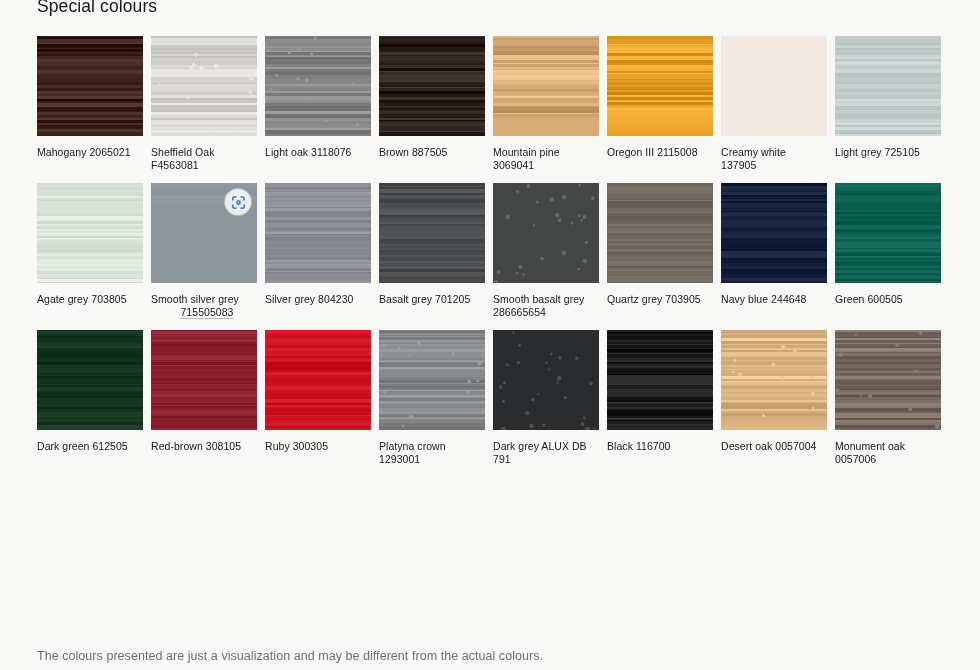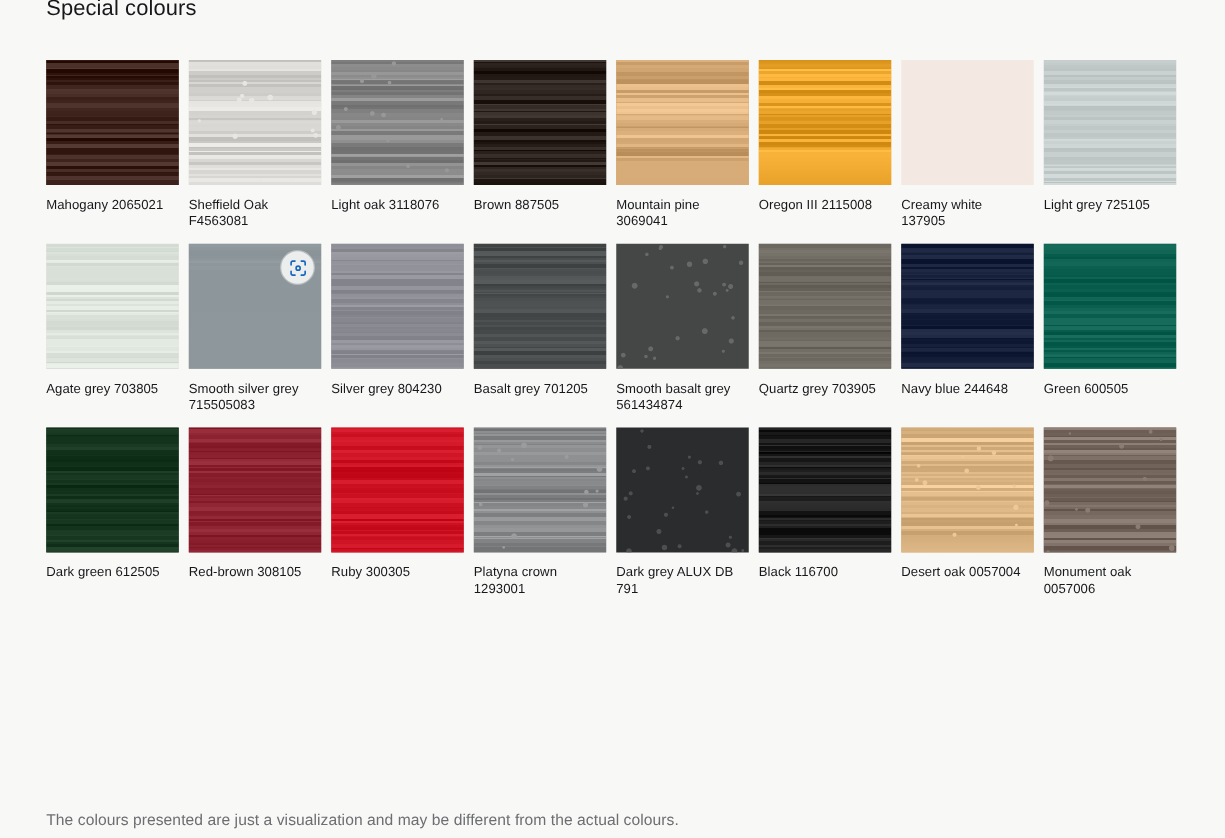--- a/index.html
+++ b/index.html
@@ -36,21 +36,21 @@
     color: #17181a;
     line-height: 20px;
     margin: 0;
     white-space: nowrap;
   }
 
   
   .swatch-grid {
     position: absolute;
     left: 37px;
-    top: 48px;
+    top: 36px;
     width: 910px;
     display: grid;
     grid-template-columns: repeat(8, 106px);
     column-gap: 8px;
     row-gap: 0;
   }
 
   .swatch-cell {
     width: 106px;
     height: 147px;
@@ -78,22 +78,24 @@
     top: 110px;
     width: 112px;
     font-size: 10.5px;
     line-height: 12.5px;
     font-weight: 400;
     letter-spacing: 0.05px;
     color: #17181a;
   }
   .swatch-label .ln { display: block; }
   .swatch-label .ln.underlined {
+    text-decoration: underline;
     text-decoration-color: #b7b7b7;
     text-underline-offset: 2px;
+    text-align: center;
   }
 
   
   .zoom-badge {
     position: absolute;
     top: 6px;
     right: 6px;
     width: 26px;
     height: 26px;
     border-radius: 50%;
@@ -233,21 +235,21 @@
         <div class="swatch-label">
           <span class="ln">Basalt grey 701205</span>
         </div>
       </div>
       <div class="swatch-cell">
         <div class="swatch-chip" style="background-color: rgb(68, 71, 70);">
           <div class="grain" style="background-image: radial-gradient(circle at 86.8% 77.8%, rgb(102, 105, 104) 0px, rgb(102, 105, 104) 1.67px, rgba(0, 0, 0, 0) 2.37px), radial-gradient(circle at 66.8% 69.9%, rgb(102, 105, 104) 0px, rgb(102, 105, 104) 1.97px, rgba(0, 0, 0, 0) 2.67px), radial-gradient(circle at 26% 84.1%, rgb(102, 105, 104) 0px, rgb(102, 105, 104) 1.59px, rgba(0, 0, 0, 0) 2.29px), radial-gradient(circle at 81.4% 32.7%, rgb(102, 105, 104) 0px, rgb(102, 105, 104) 1.12px, rgba(0, 0, 0, 0) 1.82px), radial-gradient(circle at 60.7% 32.1%, rgb(102, 105, 104) 0px, rgb(102, 105, 104) 1.68px, rgba(0, 0, 0, 0) 2.38px), radial-gradient(circle at 62.8% 37.3%, rgb(102, 105, 104) 0px, rgb(102, 105, 104) 1.39px, rgba(0, 0, 0, 0) 2.09px), radial-gradient(circle at 74.4% 40%, rgb(102, 105, 104) 0px, rgb(102, 105, 104) 1.2px, rgba(0, 0, 0, 0) 1.9px), radial-gradient(circle at 67.2% 14.1%, rgb(102, 105, 104) 0px, rgb(102, 105, 104) 1.82px, rgba(0, 0, 0, 0) 2.52px), radial-gradient(circle at 13.9% 33.6%, rgb(102, 105, 104) 0px, rgb(102, 105, 104) 1.97px, rgba(0, 0, 0, 0) 2.67px), radial-gradient(circle at 88.1% 59.3%, rgb(102, 105, 104) 0px, rgb(102, 105, 104) 1.04px, rgba(0, 0, 0, 0) 1.74px), radial-gradient(circle at 46.3% 75.6%, rgb(102, 105, 104) 0px, rgb(102, 105, 104) 1.34px, rgba(0, 0, 0, 0) 2.04px), radial-gradient(circle at 81.8% 2.3%, rgb(102, 105, 104) 0px, rgb(102, 105, 104) 1px, rgba(0, 0, 0, 0) 1.7px), radial-gradient(circle at 33.2% 3.8%, rgb(102, 105, 104) 0px, rgb(102, 105, 104) 0.93px, rgba(0, 0, 0, 0) 1.63px), radial-gradient(circle at 38.6% 42.5%, rgb(102, 105, 104) 0px, rgb(102, 105, 104) 0.87px, rgba(0, 0, 0, 0) 1.57px), radial-gradient(circle at 86.3% 34.2%, rgb(102, 105, 104) 0px, rgb(102, 105, 104) 1.62px, rgba(0, 0, 0, 0) 2.32px), radial-gradient(circle at 33.8% 2.6%, rgb(102, 105, 104) 0px, rgb(102, 105, 104) 1.22px, rgba(0, 0, 0, 0) 1.92px), radial-gradient(circle at 80.8% 86%, rgb(102, 105, 104) 0px, rgb(102, 105, 104) 0.84px, rgba(0, 0, 0, 0) 1.54px), radial-gradient(circle at 42% 19.1%, rgb(102, 105, 104) 0px, rgb(102, 105, 104) 1.15px, rgba(0, 0, 0, 0) 1.85px), radial-gradient(circle at 94.2% 15.2%, rgb(102, 105, 104) 0px, rgb(102, 105, 104) 1.39px, rgba(0, 0, 0, 0) 2.09px), radial-gradient(circle at 23.1% 8.5%, rgb(102, 105, 104) 0px, rgb(102, 105, 104) 1.04px, rgba(0, 0, 0, 0) 1.74px), radial-gradient(circle at 3% 99.4%, rgb(102, 105, 104) 0px, rgb(102, 105, 104) 1.91px, rgba(0, 0, 0, 0) 2.61px), radial-gradient(circle at 5.3% 89.1%, rgb(102, 105, 104) 0px, rgb(102, 105, 104) 1.5px, rgba(0, 0, 0, 0) 2.2px), radial-gradient(circle at 83.7% 37.3%, rgb(102, 105, 104) 0px, rgb(102, 105, 104) 0.81px, rgba(0, 0, 0, 0) 1.51px), radial-gradient(circle at 22.4% 90.2%, rgb(102, 105, 104) 0px, rgb(102, 105, 104) 1.02px, rgba(0, 0, 0, 0) 1.72px), radial-gradient(circle at 55.3% 16.4%, rgb(102, 105, 104) 0px, rgb(102, 105, 104) 1.81px, rgba(0, 0, 0, 0) 2.51px), radial-gradient(circle at 28.9% 91.6%, rgb(102, 105, 104) 0px, rgb(102, 105, 104) 0.97px, rgba(0, 0, 0, 0) 1.67px);"></div>
         </div>
         <div class="swatch-label">
           <span class="ln">Smooth basalt grey</span>
-          <span class="ln">561434874</span>
+          <span class="ln">286665654</span>
         </div>
       </div>
       <div class="swatch-cell">
         <div class="swatch-chip" style="background-color: rgb(110, 106, 98);">
           <div class="grain" style="background-image: linear-gradient(rgb(108, 104, 96) 0%, rgb(108, 104, 96) 3.02%, rgb(116, 112, 104) 3.02%, rgb(116, 112, 104) 4.66%, rgb(122, 118, 110) 4.66%, rgb(122, 118, 110) 7.03%, rgb(118, 114, 106) 7.03%, rgb(118, 114, 106) 9.73%, rgb(114, 110, 102) 9.73%, rgb(114, 110, 102) 10.47%, rgb(114, 110, 102) 10.47%, rgb(114, 110, 102) 11.8%, rgb(99, 95, 87) 11.8%, rgb(99, 95, 87) 12.45%, rgb(105, 101, 93) 12.45%, rgb(105, 101, 93) 13.41%, rgb(111, 107, 99) 13.41%, rgb(111, 107, 99) 14.54%, rgb(116, 112, 104) 14.54%, rgb(116, 112, 104) 15.17%, rgb(102, 98, 90) 15.17%, rgb(102, 98, 90) 17.07%, rgb(124, 120, 112) 17.07%, rgb(124, 120, 112) 18.31%, rgb(98, 94, 86) 18.31%, rgb(98, 94, 86) 21.34%, rgb(103, 99, 91) 21.34%, rgb(103, 99, 91) 22.58%, rgb(97, 93, 85) 22.58%, rgb(97, 93, 85) 25.49%, rgb(113, 109, 101) 25.49%, rgb(113, 109, 101) 26.86%, rgb(115, 111, 103) 26.86%, rgb(115, 111, 103) 29.78%, rgb(112, 108, 100) 29.78%, rgb(112, 108, 100) 30.52%, rgb(97, 93, 85) 30.52%, rgb(97, 93, 85) 31.63%, rgb(110, 106, 98) 31.63%, rgb(110, 106, 98) 32.91%, rgb(96, 92, 84) 32.91%, rgb(96, 92, 84) 35.39%, rgb(101, 97, 89) 35.39%, rgb(101, 97, 89) 37.58%, rgb(122, 118, 110) 37.58%, rgb(122, 118, 110) 38.45%, rgb(108, 104, 96) 38.45%, rgb(108, 104, 96) 41.5%, rgb(118, 114, 106) 41.5%, rgb(118, 114, 106) 43.13%, rgb(112, 108, 100) 43.13%, rgb(112, 108, 100) 43.85%, rgb(107, 103, 95) 43.85%, rgb(107, 103, 95) 44.78%, rgb(116, 112, 104) 44.78%, rgb(116, 112, 104) 47.88%, rgb(118, 114, 106) 47.88%, rgb(118, 114, 106) 49.24%, rgb(122, 118, 110) 49.24%, rgb(122, 118, 110) 50.11%, rgb(105, 101, 93) 50.11%, rgb(105, 101, 93) 53.25%, rgb(109, 105, 97) 53.25%, rgb(109, 105, 97) 55.03%, rgb(108, 104, 96) 55.03%, rgb(108, 104, 96) 55.92%, rgb(121, 117, 109) 55.92%, rgb(121, 117, 109) 57.65%, rgb(103, 99, 91) 57.65%, rgb(103, 99, 91) 59.54%, rgb(105, 101, 93) 59.54%, rgb(105, 101, 93) 60.15%, rgb(115, 111, 103) 60.15%, rgb(115, 111, 103) 62.73%, rgb(103, 99, 91) 62.73%, rgb(103, 99, 91) 65.75%, rgb(121, 117, 109) 65.75%, rgb(121, 117, 109) 67.75%, rgb(117, 113, 105) 67.75%, rgb(117, 113, 105) 69.31%, rgb(100, 96, 88) 69.31%, rgb(100, 96, 88) 70.01%, rgb(99, 95, 87) 70.01%, rgb(99, 95, 87) 70.75%, rgb(110, 106, 98) 70.75%, rgb(110, 106, 98) 71.41%, rgb(110, 106, 98) 71.41%, rgb(110, 106, 98) 74.61%, rgb(113, 109, 101) 74.61%, rgb(113, 109, 101) 76.76%, rgb(108, 104, 96) 76.76%, rgb(108, 104, 96) 77.58%, rgb(121, 117, 109) 77.58%, rgb(121, 117, 109) 80.55%, rgb(122, 118, 110) 80.55%, rgb(122, 118, 110) 81.43%, rgb(118, 114, 106) 81.43%, rgb(118, 114, 106) 83%, rgb(97, 93, 85) 83%, rgb(97, 93, 85) 84.52%, rgb(114, 110, 102) 84.52%, rgb(114, 110, 102) 86.78%, rgb(123, 119, 111) 86.78%, rgb(123, 119, 111) 88.04%, rgb(109, 105, 97) 88.04%, rgb(109, 105, 97) 90.27%, rgb(116, 112, 104) 90.27%, rgb(116, 112, 104) 91.38%, rgb(108, 104, 96) 91.38%, rgb(108, 104, 96) 93.46%, rgb(115, 111, 103) 93.46%, rgb(115, 111, 103) 96.53%, rgb(119, 115, 107) 96.53%, rgb(119, 115, 107) 98.3%, rgb(113, 109, 101) 98.3%, rgb(113, 109, 101) 100%);"></div>
         </div>
         <div class="swatch-label">
           <span class="ln">Quartz grey 703905</span>
         </div>
       </div>

